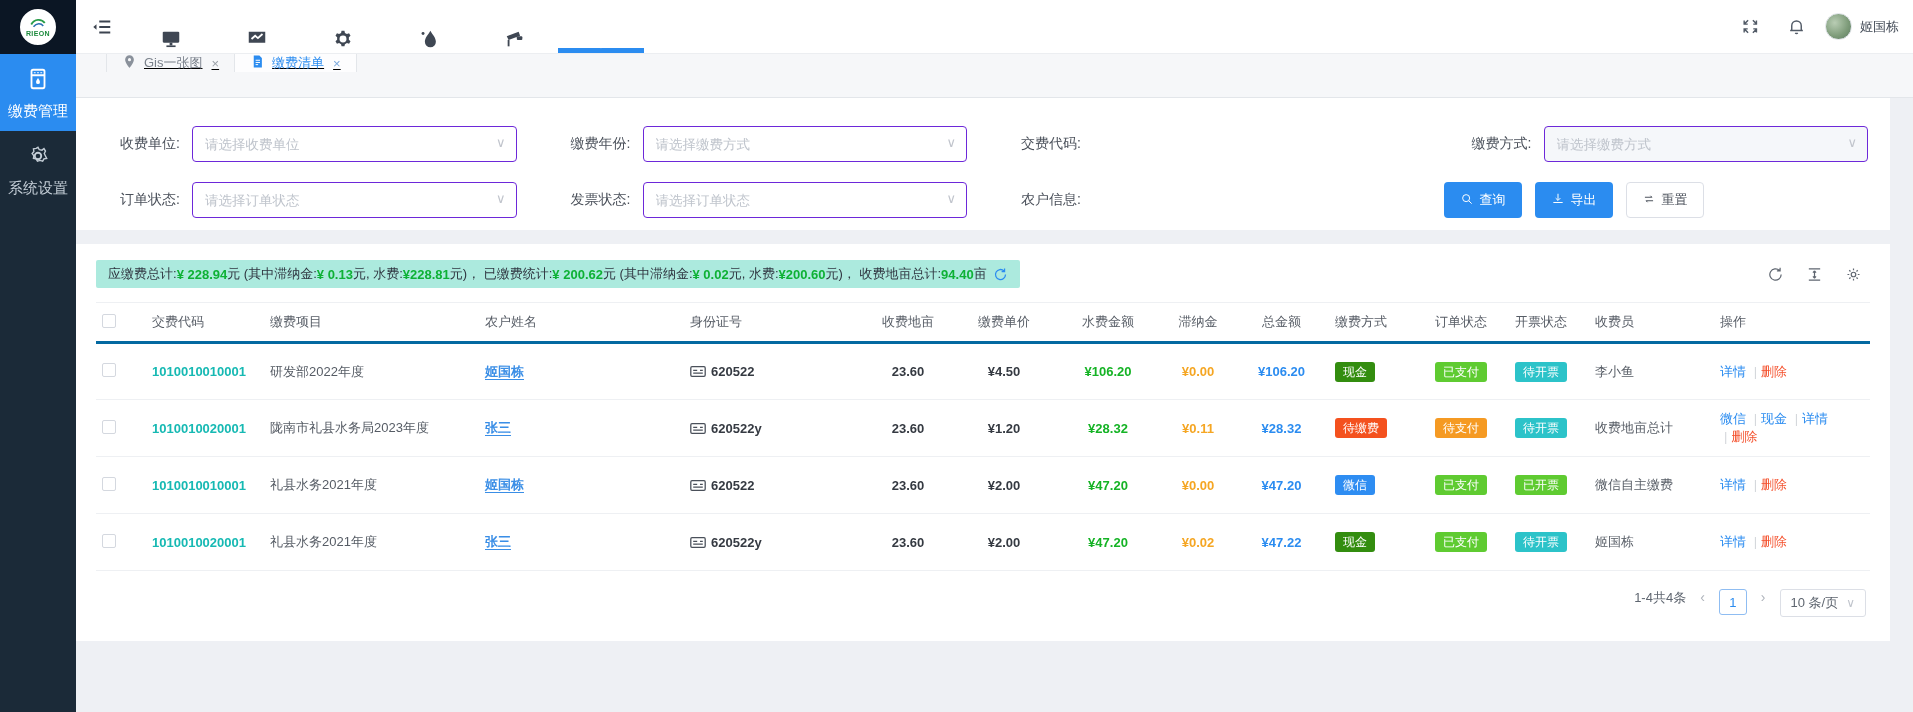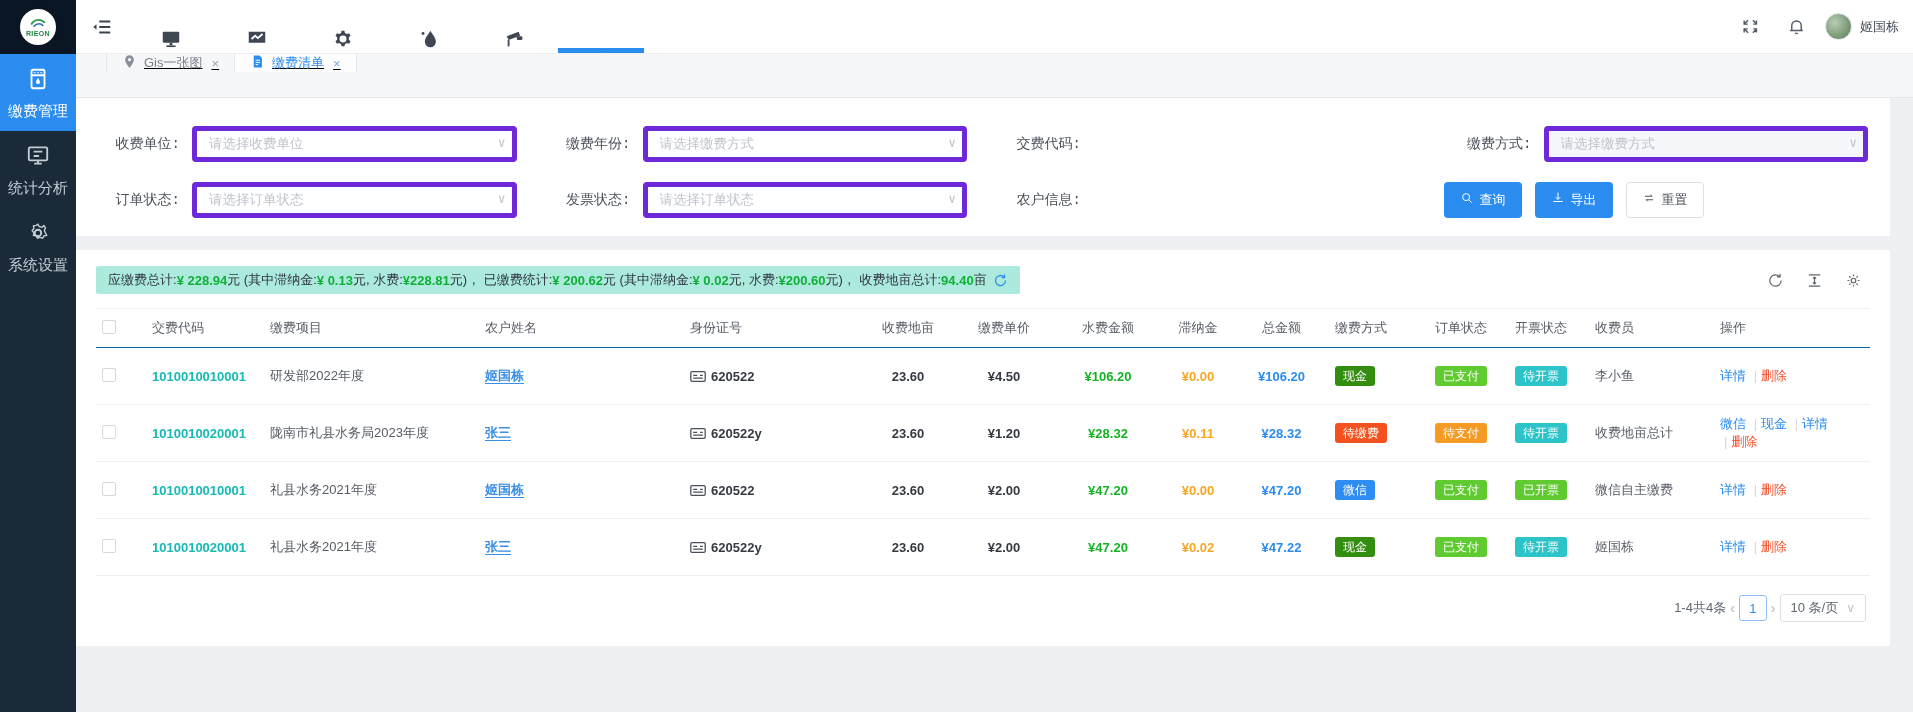--- a/index.html
+++ b/index.html
@@ -49,26 +49,26 @@
   .tab.active { background:#fdfdfe; color:#2b8cf0; }
   .tab.active svg { fill:#2b8cf0; }
   .tab-close { font-size:13px; color:#9aa0a8; margin-left:2px; cursor:pointer; }
   .tab.active .tab-close { color:#7aa8dd; }
 
   
   .content { flex:1; background:#eef0f4; overflow:hidden; padding-right:23px; }
   .panel { background:#fff; }
 
   
-  .filter-panel { padding:28px 22px 18px 16px;font-family:Liberation Mono, monospace; }
+  .filter-panel { padding:28px 22px 12px 16px; }
   .filter-grid { display:grid; grid-template-columns:repeat(4,1fr); row-gap:20px; column-gap:26px; }
   .field { display:flex; align-items:center; height:36px; }
   .field-label { width:88px; text-align:right; font-size:14px; color:#4a505a; flex-shrink:0; margin-right:12px; white-space:nowrap; }
   .ctrl { position:relative; flex:1; height:36px; }
-  .ctrl input { width:100%; height:36px; border:5px solid #6d28d9; border-radius:4px; padding:0 30px 0 12px;
+  .ctrl input { width:100%; height:36px; border:1px solid #6d28d9; border-radius:4px; padding:0 30px 0 12px;
     font-size:13.5px; color:#333; background:#fff; outline:none; font-family:inherit; }
   .ctrl input::placeholder { color:#bfc4cc; }
   .ctrl.disabled input { background:#f5f7fa; }
   .ctrl .chev { position:absolute; right:11px; top:50%; transform:translateY(-58%); color:#c0c4cc; font-size:13px; pointer-events:none; }
   .btn-row { display:flex; align-items:center; gap:13px; }
   .btn { height:36px; padding:0 15px; border-radius:4px; font-size:13px; display:inline-flex; align-items:center; gap:6px;
     cursor:pointer; border:1px solid transparent; font-family:inherit; }
   .btn.primary { background:#2b8cf0; color:#fff; }
   .btn.plain { background:#fff; color:#4a505a; border-color:#dcdfe6; }
   .btn svg { width:14px; height:14px; stroke:currentColor; stroke-width:2; fill:none; }
@@ -82,41 +82,41 @@
     display:inline-flex; align-items:center; white-space:nowrap; }
   .summary-bar .val { color:#0eb135; font-weight:bold; }
   .summary-refresh { margin-left:6px; display:inline-flex; cursor:pointer; }
   .summary-refresh svg { width:15px; height:15px; stroke:#2b8cf0; stroke-width:2; fill:none; }
   .table-tools { display:flex; align-items:center; gap:22px; padding-right:8px; }
   .table-tools .tool { cursor:pointer; display:inline-flex; }
   .table-tools svg { width:17px; height:17px; stroke:#5f6670; stroke-width:1.7; fill:none; }
 
   table { width:100%; border-collapse:collapse; table-layout:fixed; }
   th { font-size:13px; color:#575d66; font-weight:500; text-align:left; padding:10px 6px;
-    border-top:1px solid #eef0f3; border-bottom:1px solid #0369a1; white-space:nowrap; }
+    border-top:1px solid #eef0f3; border-bottom:3px solid #0369a1; white-space:nowrap; }
   td { font-size:13px; color:#565c65; padding:8px 6px; border-bottom:1px solid #eef0f3; vertical-align:middle; }
   tr.data-row { height:57px; }
   th.num, td.num { text-align:center; }
   td.code { color:#16b9b3; font-weight:bold; }
   td .farmer-link { color:#3a8ee6; font-weight:bold; text-decoration:underline; text-underline-offset:3px; cursor:pointer; }
   td.idnum { font-weight:bold; color:#353a42; }
   td.idnum svg { width:16px; height:13px; stroke:#4a505a; stroke-width:1.6; fill:none; vertical-align:-2px; margin-right:5px; }
   td.bold { font-weight:bold; color:#353a42; }
   .money-green { color:#15b325; font-weight:bold; }
   .money-orange { color:#f5a623; font-weight:bold; }
   .money-blue { color:#2b8cf0; font-weight:bold; }
   .badge { display:inline-block; color:#fff; font-size:12px; padding:4px 8px; border-radius:3px; line-height:1; white-space:nowrap; }
   .act-link { cursor:pointer; white-space:nowrap; }
   .act-link.blue { color:#2b8cf0; }
   .act-link.red { color:#f4502c; }
   .act-sep { color:#d4d7dc; margin:0 4px; }
   .checkbox { width:14px; height:14px; border:1px solid #d4d8df; border-radius:2px; background:#fff; display:inline-block; cursor:pointer; }
 
   
-  .pagination { display:flex; justify-content:flex-end; align-items:center; padding:18px 4px 14px; font-size:13px; color:#5f6670; }
+  .pagination { display:flex; justify-content:flex-end; align-items:flex-start; gap:10px; padding:18px 4px 14px; font-size:13px; color:#5f6670; }
   .page-arrow { color:#aeb3bb; font-size:14px; cursor:pointer; padding:0 4px; }
   .page-num { min-width:28px; height:26px; border:1px solid #8fbdf2; border-radius:3px; color:#2b8cf0;
     display:inline-flex; align-items:center; justify-content:center; cursor:pointer; background:#fff; }
   .page-size { height:28px; border:1px solid #dcdfe6; border-radius:3px; background:#fff; color:#5f6670;
     display:inline-flex; align-items:center; gap:8px; padding:0 10px; cursor:pointer; }
   .page-size .chev { color:#c0c4cc; font-size:12px; }
 </style>
 </head>
 <body>
 
@@ -133,27 +133,20 @@
       </div>
     </div>
     <nav id="sidebar-items">
         <div class="side-item active">
           <span><svg viewBox="0 0 24 24" style="fill:none;stroke:currentColor;stroke-width:1.7">
               <rect x="6" y="3.5" width="12" height="17" rx="1.5"></rect>
               <path d="M6 8.5 H18 M9 5.8 v1 M12 5.8 v1 M15 5.8 v1"></path>
               <path d="M12 11 C10.9 12.8 10.2 13.7 10.2 14.9 a1.8 1.8 0 0 0 3.6 0 C13.8 13.7 13.1 12.8 12 11 Z" style="fill:currentColor;stroke:none"></path>
             </svg></span>
                  <span class="side-label">缴费管理</span>
-        </div>
-        <div class="side-item">
-          <span><svg viewBox="0 0 24 24" style="fill:none;stroke:currentColor;stroke-width:1.7">
-              <rect x="3.5" y="4" width="17" height="12" rx="1.2"></rect>
-              <path d="M8 8 H16 M8 12 H13 M12 16 v3 M8.5 19 H15.5"></path>
-            </svg></span>
-                 <span class="side-label">统计分析</span>
         </div>
         <div class="side-item">
           <span><svg viewBox="0 0 24 24" style="fill:none;stroke:currentColor;stroke-width:1.7">
               <circle cx="12" cy="12" r="3"></circle>
               <path d="M12 4 l1.2 2.2 2.5.4 1.8-1.5 1.4 2.4 -1.1 2.2 1.1 2.3 1.1 2.2 -2.5.4 -1.2 2.2 -2.4-.7 -2.4.7 -1.2-2.2 -2.5-.4 .4-2.5 -1.6-1.9 1.6-1.9 -.4-2.5 2.5-.4 Z" style="stroke-width:1.3"></path>
             </svg></span>
                  <span class="side-label">系统设置</span>
         </div>
       </nav>
   </aside>

